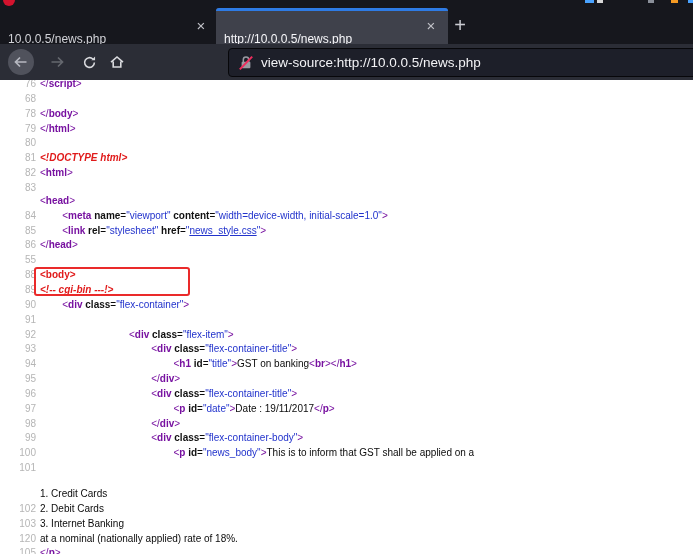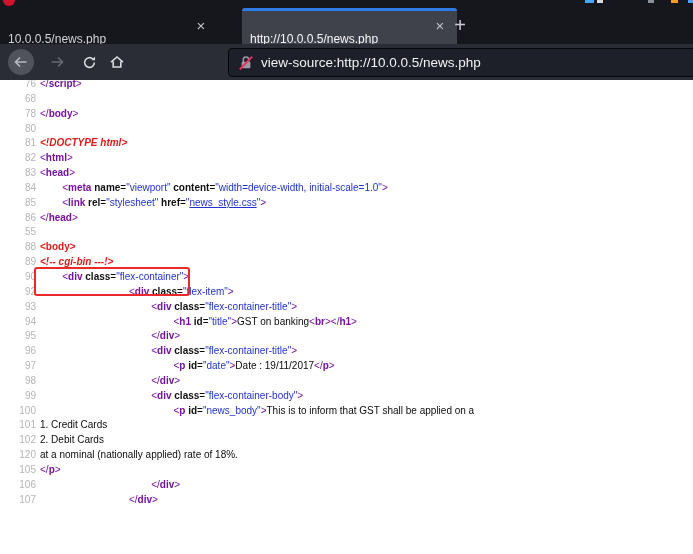--- a/index.html
+++ b/index.html
@@ -5,21 +5,21 @@
   html,body{margin:0;padding:0;background:#000;}
   .screen{position:relative;width:693px;height:554px;overflow:hidden;
           background:#ffffff;font-family:"Liberation Sans",sans-serif;}
 
   
   .tabbar{position:absolute;left:0;top:0;width:693px;height:44px;background:#16171d;}
   .red-dot{position:absolute;left:3px;top:-6px;width:12px;height:12px;border-radius:50%;background:#d3132e;}
   .frag{position:absolute;top:0;height:3px;}
   .tab{position:absolute;top:8px;height:36px;display:flex;align-items:center;box-sizing:border-box;}
   .tab-inactive{left:0;width:218px;padding:0 8px;}
-  .tab-active{left:242px;width:215px;padding:0 8px;background:#3f414b;border-radius:3px 3px 0 0;}
+  .tab-active{left:216px;width:232px;padding:0 8px;background:#3f414b;border-radius:3px 3px 0 0;}
   .tab-stripe{position:absolute;left:0;top:0;width:100%;height:3px;background:var(--accent,#2e7be5);border-radius:3px 3px 0 0;}
   .tab-title{flex:1;font-size:12px;color:#d2d3d8;white-space:nowrap;overflow:hidden;margin-top:25px;}
   .tab-active .tab-title{color:#f7f7fa;}
   .tab-close{width:18px;height:18px;line-height:17px;text-align:center;color:#c2c3c9;font-size:15px;border-radius:3px;}
   .newtab{position:absolute;left:448px;top:14px;width:24px;height:24px;line-height:22px;text-align:center;
           color:#cbccd2;font-size:20px;border-radius:4px;}
 
   
   .navbar{position:absolute;left:0;top:44px;width:693px;height:36px;background:#2b2d36;}
   .navbtn{position:absolute;top:5px;width:26px;height:26px;display:flex;align-items:center;justify-content:center;border-radius:50%;}
@@ -107,42 +107,45 @@
       </svg>
       <span class="url-text">view-source:http://10.0.0.5/news.php</span>
     </div>
   </div>
 
   <div class="source">
     <div class="lines">
         <div class="srcline"><span class="gut">76</span><span class="code" style="padding-left: 0ch;"><span class="tk-br">&lt;/</span><span class="tk-tag">script</span><span class="tk-br">&gt;</span></span></div>
         <div class="srcline"><span class="gut">68</span><span class="code" style="padding-left: 0ch;"></span></div>
         <div class="srcline"><span class="gut">78</span><span class="code" style="padding-left: 0ch;"><span class="tk-br">&lt;/</span><span class="tk-tag">body</span><span class="tk-br">&gt;</span></span></div>
+        <div class="srcline"><span class="gut">79</span><span class="code" style="padding-left: 0ch;"><span class="tk-br">&lt;/</span><span class="tk-tag">html</span><span class="tk-br">&gt;</span></span></div>
         <div class="srcline"><span class="gut">80</span><span class="code" style="padding-left: 0ch;"></span></div>
         <div class="srcline"><span class="gut">81</span><span class="code" style="padding-left: 0ch;"><span class="tk-erri">&lt;!DOCTYPE html&gt;</span></span></div>
         <div class="srcline"><span class="gut">82</span><span class="code" style="padding-left: 0ch;"><span class="tk-br">&lt;</span><span class="tk-tag">html</span><span class="tk-br">&gt;</span></span></div>
-        <div class="srcline"><span class="gut">83</span><span class="code" style="padding-left: 0ch;"><span class="tk-br">&lt;</span><span class="tk-tag">head</span><span class="tk-br">&gt;</span></span></div>
+        <div class="srcline"><span class="gut">83</span><span class="code" style="padding-left: 0ch; margin-top: 13px;"><span class="tk-br">&lt;</span><span class="tk-tag">head</span><span class="tk-br">&gt;</span></span></div>
         <div class="srcline"><span class="gut">84</span><span class="code" style="padding-left: 4ch;"><span class="tk-br">&lt;</span><span class="tk-tag">meta</span><span class="tk-txt"> </span><span class="tk-attr">name</span><span class="tk-txt">=</span><span class="tk-val">"viewport"</span><span class="tk-txt"> </span><span class="tk-attr">content</span><span class="tk-txt">=</span><span class="tk-val">"width=device-width, initial-scale=1.0"</span><span class="tk-br">&gt;</span></span></div>
         <div class="srcline"><span class="gut">85</span><span class="code" style="padding-left: 4ch;"><span class="tk-br">&lt;</span><span class="tk-tag">link</span><span class="tk-txt"> </span><span class="tk-attr">rel</span><span class="tk-txt">=</span><span class="tk-val">"stylesheet"</span><span class="tk-txt"> </span><span class="tk-attr">href</span><span class="tk-txt">=</span><span class="tk-val">"</span><span class="tk-lnk">news_style.css</span><span class="tk-val">"</span><span class="tk-br">&gt;</span></span></div>
         <div class="srcline"><span class="gut">86</span><span class="code" style="padding-left: 0ch;"><span class="tk-br">&lt;/</span><span class="tk-tag">head</span><span class="tk-br">&gt;</span></span></div>
         <div class="srcline"><span class="gut">55</span><span class="code" style="padding-left: 0ch;"></span></div>
         <div class="srcline"><span class="gut">88</span><span class="code" style="padding-left: 0ch;"><span class="tk-errb">&lt;body&gt;</span></span></div>
         <div class="srcline"><span class="gut">89</span><span class="code" style="padding-left: 0ch;"><span class="tk-erri">&lt;!-- cgi-bin ---!&gt;</span></span></div>
         <div class="srcline"><span class="gut">90</span><span class="code" style="padding-left: 4ch;"><span class="tk-br">&lt;</span><span class="tk-tag">div</span><span class="tk-txt"> </span><span class="tk-attr">class</span><span class="tk-txt">=</span><span class="tk-val">"flex-container"</span><span class="tk-br">&gt;</span></span></div>
+        <div class="srcline"><span class="gut">91</span><span class="code" style="padding-left: 0ch;"></span></div>
         <div class="srcline"><span class="gut">92</span><span class="code" style="padding-left: 16ch;"><span class="tk-br">&lt;</span><span class="tk-tag">div</span><span class="tk-txt"> </span><span class="tk-attr">class</span><span class="tk-txt">=</span><span class="tk-val">"flex-item"</span><span class="tk-br">&gt;</span></span></div>
         <div class="srcline"><span class="gut">93</span><span class="code" style="padding-left: 20ch;"><span class="tk-br">&lt;</span><span class="tk-tag">div</span><span class="tk-txt"> </span><span class="tk-attr">class</span><span class="tk-txt">=</span><span class="tk-val">"flex-container-title"</span><span class="tk-br">&gt;</span></span></div>
         <div class="srcline"><span class="gut">94</span><span class="code" style="padding-left: 24ch;"><span class="tk-br">&lt;</span><span class="tk-tag">h1</span><span class="tk-txt"> </span><span class="tk-attr">id</span><span class="tk-txt">=</span><span class="tk-val">"title"</span><span class="tk-br">&gt;</span><span class="tk-txt">GST on banking</span><span class="tk-br">&lt;</span><span class="tk-tag">br</span><span class="tk-br">&gt;</span><span class="tk-br">&lt;/</span><span class="tk-tag">h1</span><span class="tk-br">&gt;</span></span></div>
         <div class="srcline"><span class="gut">95</span><span class="code" style="padding-left: 20ch;"><span class="tk-br">&lt;/</span><span class="tk-tag">div</span><span class="tk-br">&gt;</span></span></div>
         <div class="srcline"><span class="gut">96</span><span class="code" style="padding-left: 20ch;"><span class="tk-br">&lt;</span><span class="tk-tag">div</span><span class="tk-txt"> </span><span class="tk-attr">class</span><span class="tk-txt">=</span><span class="tk-val">"flex-container-title"</span><span class="tk-br">&gt;</span></span></div>
         <div class="srcline"><span class="gut">97</span><span class="code" style="padding-left: 24ch;"><span class="tk-br">&lt;</span><span class="tk-tag">p</span><span class="tk-txt"> </span><span class="tk-attr">id</span><span class="tk-txt">=</span><span class="tk-val">"date"</span><span class="tk-br">&gt;</span><span class="tk-txt">Date : 19/11/2017</span><span class="tk-br">&lt;/</span><span class="tk-tag">p</span><span class="tk-br">&gt;</span></span></div>
         <div class="srcline"><span class="gut">98</span><span class="code" style="padding-left: 20ch;"><span class="tk-br">&lt;/</span><span class="tk-tag">div</span><span class="tk-br">&gt;</span></span></div>
         <div class="srcline"><span class="gut">99</span><span class="code" style="padding-left: 20ch;"><span class="tk-br">&lt;</span><span class="tk-tag">div</span><span class="tk-txt"> </span><span class="tk-attr">class</span><span class="tk-txt">=</span><span class="tk-val">"flex-container-body"</span><span class="tk-br">&gt;</span></span></div>
         <div class="srcline"><span class="gut">100</span><span class="code" style="padding-left: 24ch;"><span class="tk-br">&lt;</span><span class="tk-tag">p</span><span class="tk-txt"> </span><span class="tk-attr">id</span><span class="tk-txt">=</span><span class="tk-val">"news_body"</span><span class="tk-br">&gt;</span><span class="tk-txt">This is to inform that GST shall be applied on a</span></span></div>
-        <div class="srcline"><span class="gut">101</span><span class="code" style="padding-left: 0ch;"><span class="tk-txt">1. Credit Cards</span></span></div>
+        <div class="srcline"><span class="gut">101</span><span class="code" style="padding-left: 0ch; margin-top: 26px;"><span class="tk-txt">1. Credit Cards</span></span></div>
         <div class="srcline"><span class="gut">102</span><span class="code" style="padding-left: 0ch;"><span class="tk-txt">2. Debit Cards</span></span></div>
+        <div class="srcline"><span class="gut">103</span><span class="code" style="padding-left: 0ch;"><span class="tk-txt">3. Internet Banking</span></span></div>
         <div class="srcline"><span class="gut">120</span><span class="code" style="padding-left: 0ch;"><span class="tk-txt">at a nominal (nationally applied) rate of 18%.</span></span></div>
         <div class="srcline"><span class="gut">105</span><span class="code" style="padding-left: 0ch;"><span class="tk-br">&lt;/</span><span class="tk-tag">p</span><span class="tk-br">&gt;</span></span></div>
         <div class="srcline"><span class="gut">106</span><span class="code" style="padding-left: 20ch;"><span class="tk-br">&lt;/</span><span class="tk-tag">div</span><span class="tk-br">&gt;</span></span></div>
         <div class="srcline"><span class="gut">107</span><span class="code" style="padding-left: 16ch;"><span class="tk-br">&lt;/</span><span class="tk-tag">div</span><span class="tk-br">&gt;</span></span></div>
       </div>
     <div class="anno-box"></div>
   </div>
 
 </div>
 

